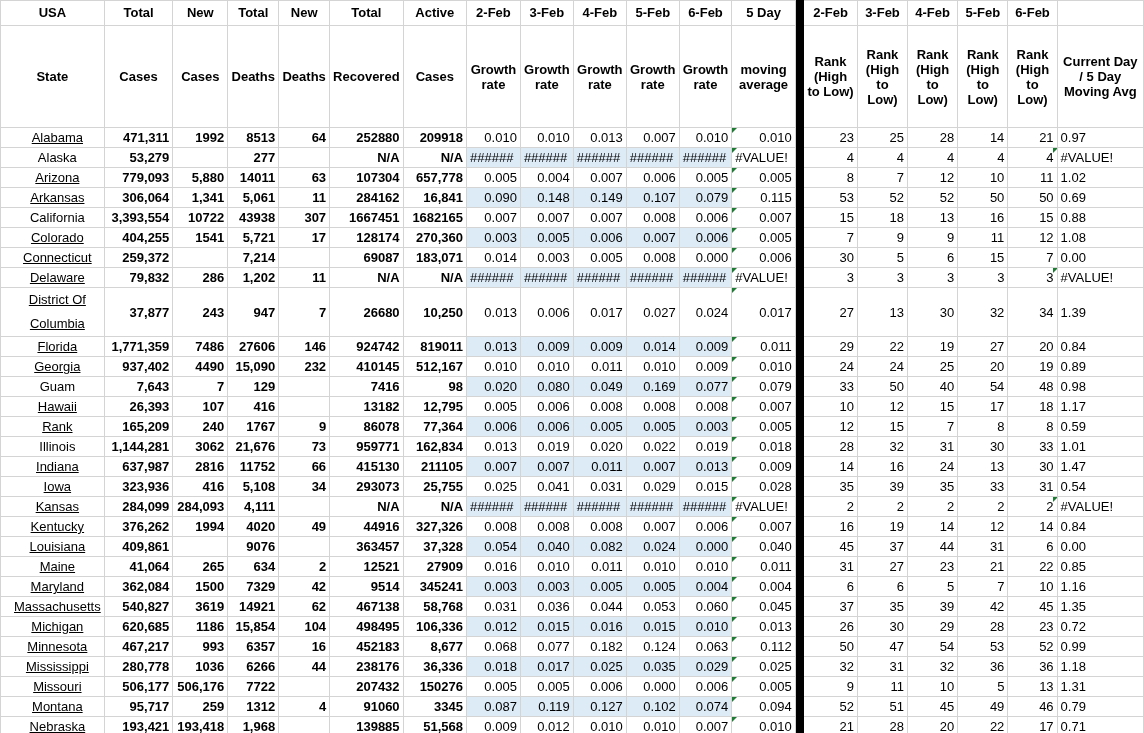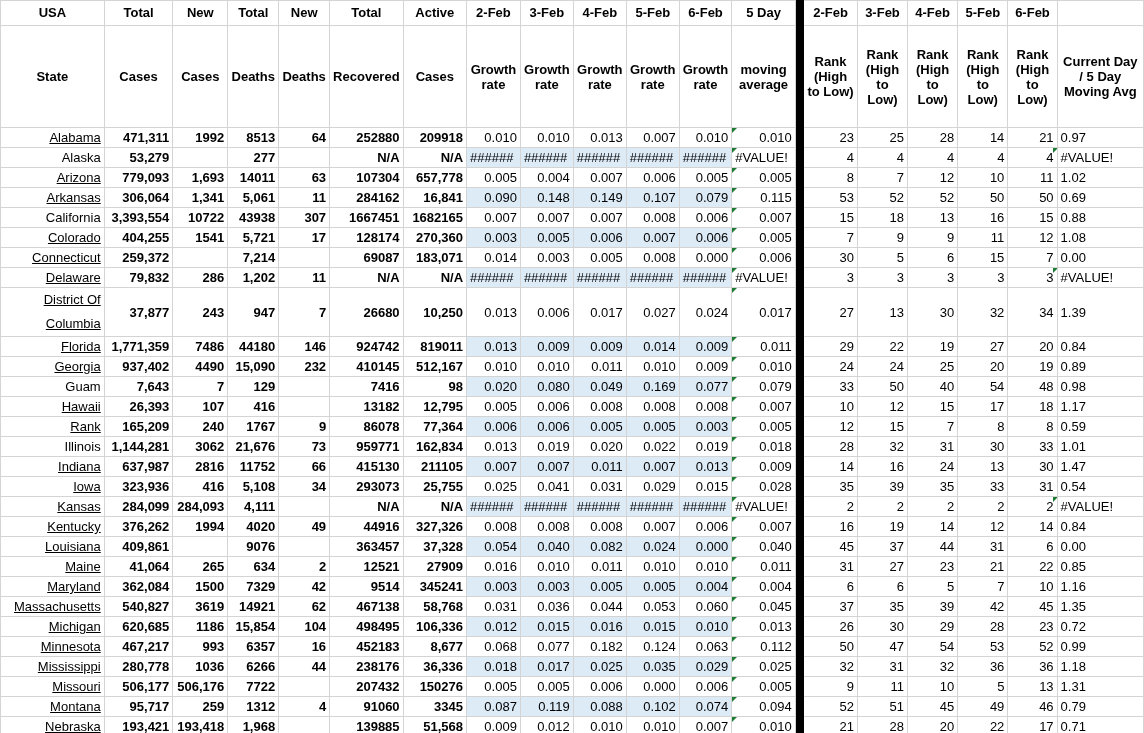--- a/index.html
+++ b/index.html
@@ -3,21 +3,21 @@
 <meta charset="utf-8">
 <style>
   html, body { margin:0; padding:0; background:#fff; }
   body { width:1144px; height:733px; overflow:hidden; font-family:"Liberation Sans", "DejaVu Sans", sans-serif; font-size:13px; color:#000; }
   #sheet { position:relative; width:1144px; height:733px; }
   table { border-collapse:collapse; table-layout:fixed; position:absolute; top:0; left:0; }
   td { border:1px solid #d4d4d4; padding:0 3px; height:19px; line-height:19px; white-space:nowrap; overflow:hidden; text-align:right; }
   tr.h1 td { height:24px; line-height:24px; font-weight:bold; text-align:center; }
   tr.h2 td { height:101px; line-height:15px; font-weight:bold; text-align:center; white-space:normal; vertical-align:middle; }
   tr.tall td { height:39px; }
-  td.state { text-align:right; font-weight:normal; padding-left:13px; }
+  td.state { text-align:center; font-weight:normal; padding-left:13px; }
   td.state .lnk { text-decoration:underline; }
   td.b { font-weight:bold; }
   td.g { background:#ddebf7; }
   td.w { background:#fff; }
   td.sep { background:#000; border-color:#000; padding:0; }
   td.ma { position:relative; }
   td.ma .tri { position:absolute; left:0; top:0; width:0; height:0; border-top:5px solid #1e7b34; border-right:5px solid transparent; }
   td.c { text-align:left; }
   td.r5 { position:relative; }
   td.r5 .tri { position:absolute; right:-1px; top:0; width:0; height:0; border-top:5px solid #1e7b34; border-right:5px solid transparent; }
@@ -134,21 +134,21 @@
           <td><span>4</span></td>
           <td><span>4</span></td>
           <td><span>4</span></td>
           <td><span>4</span></td>
           <td class="r5"><span class="tri"></span><span>4</span></td>
           <td class="c">#VALUE!</td>
         </tr>
         <tr>
           <td class="state"><span class="lnk">Arizona</span></td>
           <td class="b">779,093</td>
-          <td class="b">1,693</td>
+          <td class="b">5,880</td>
           <td class="b">14011</td>
           <td class="b">63</td>
           <td class="b">107304</td>
           <td class="b">657,778</td>
           <td class="w">0.005</td>
           <td class="w">0.004</td>
           <td class="w">0.007</td>
           <td class="w">0.006</td>
           <td class="w">0.005</td>
           <td class="ma"><span class="tri"></span><span>0.005</span></td>
@@ -289,21 +289,21 @@
           <td><span>13</span></td>
           <td><span>30</span></td>
           <td><span>32</span></td>
           <td><span>34</span></td>
           <td class="c">1.39</td>
         </tr>
         <tr>
           <td class="state"><span class="lnk">Florida</span></td>
           <td class="b">1,771,359</td>
           <td class="b">7486</td>
-          <td class="b">44180</td>
+          <td class="b">27606</td>
           <td class="b">146</td>
           <td class="b">924742</td>
           <td class="b">819011</td>
           <td class="g">0.013</td>
           <td class="g">0.009</td>
           <td class="g">0.009</td>
           <td class="g">0.014</td>
           <td class="g">0.009</td>
           <td class="ma"><span class="tri"></span><span>0.011</span></td>
           <td class="sep"></td>
@@ -691,21 +691,21 @@
         <tr>
           <td class="state"><span class="lnk">Montana</span></td>
           <td class="b">95,717</td>
           <td class="b">259</td>
           <td class="b">1312</td>
           <td class="b">4</td>
           <td class="b">91060</td>
           <td class="b">3345</td>
           <td class="g">0.087</td>
           <td class="g">0.119</td>
-          <td class="g">0.088</td>
+          <td class="g">0.127</td>
           <td class="g">0.102</td>
           <td class="g">0.074</td>
           <td class="ma"><span class="tri"></span><span>0.094</span></td>
           <td class="sep"></td>
           <td><span>52</span></td>
           <td><span>51</span></td>
           <td><span>45</span></td>
           <td><span>49</span></td>
           <td><span>46</span></td>
           <td class="c">0.79</td>

